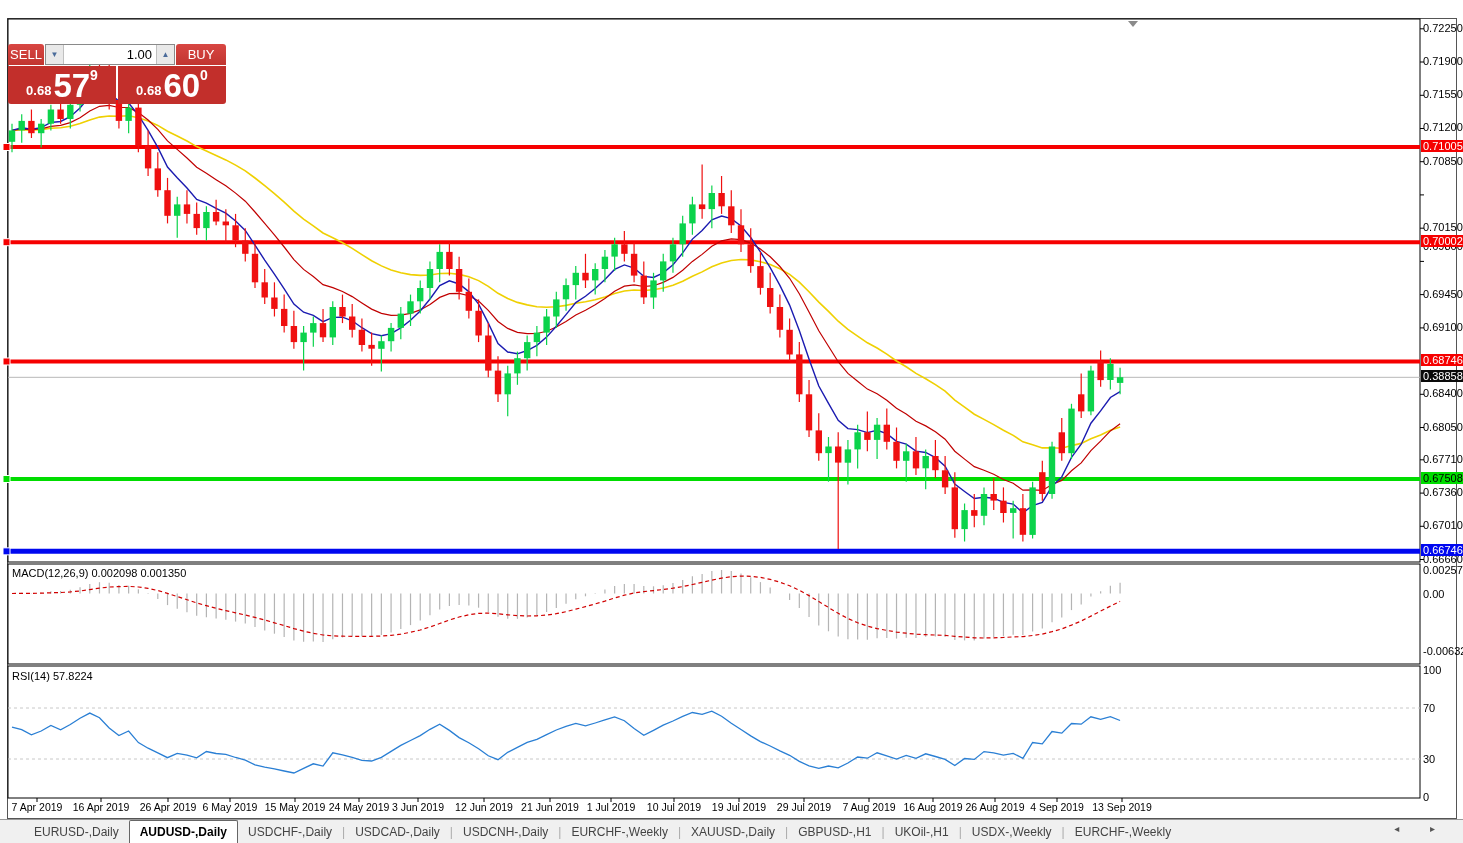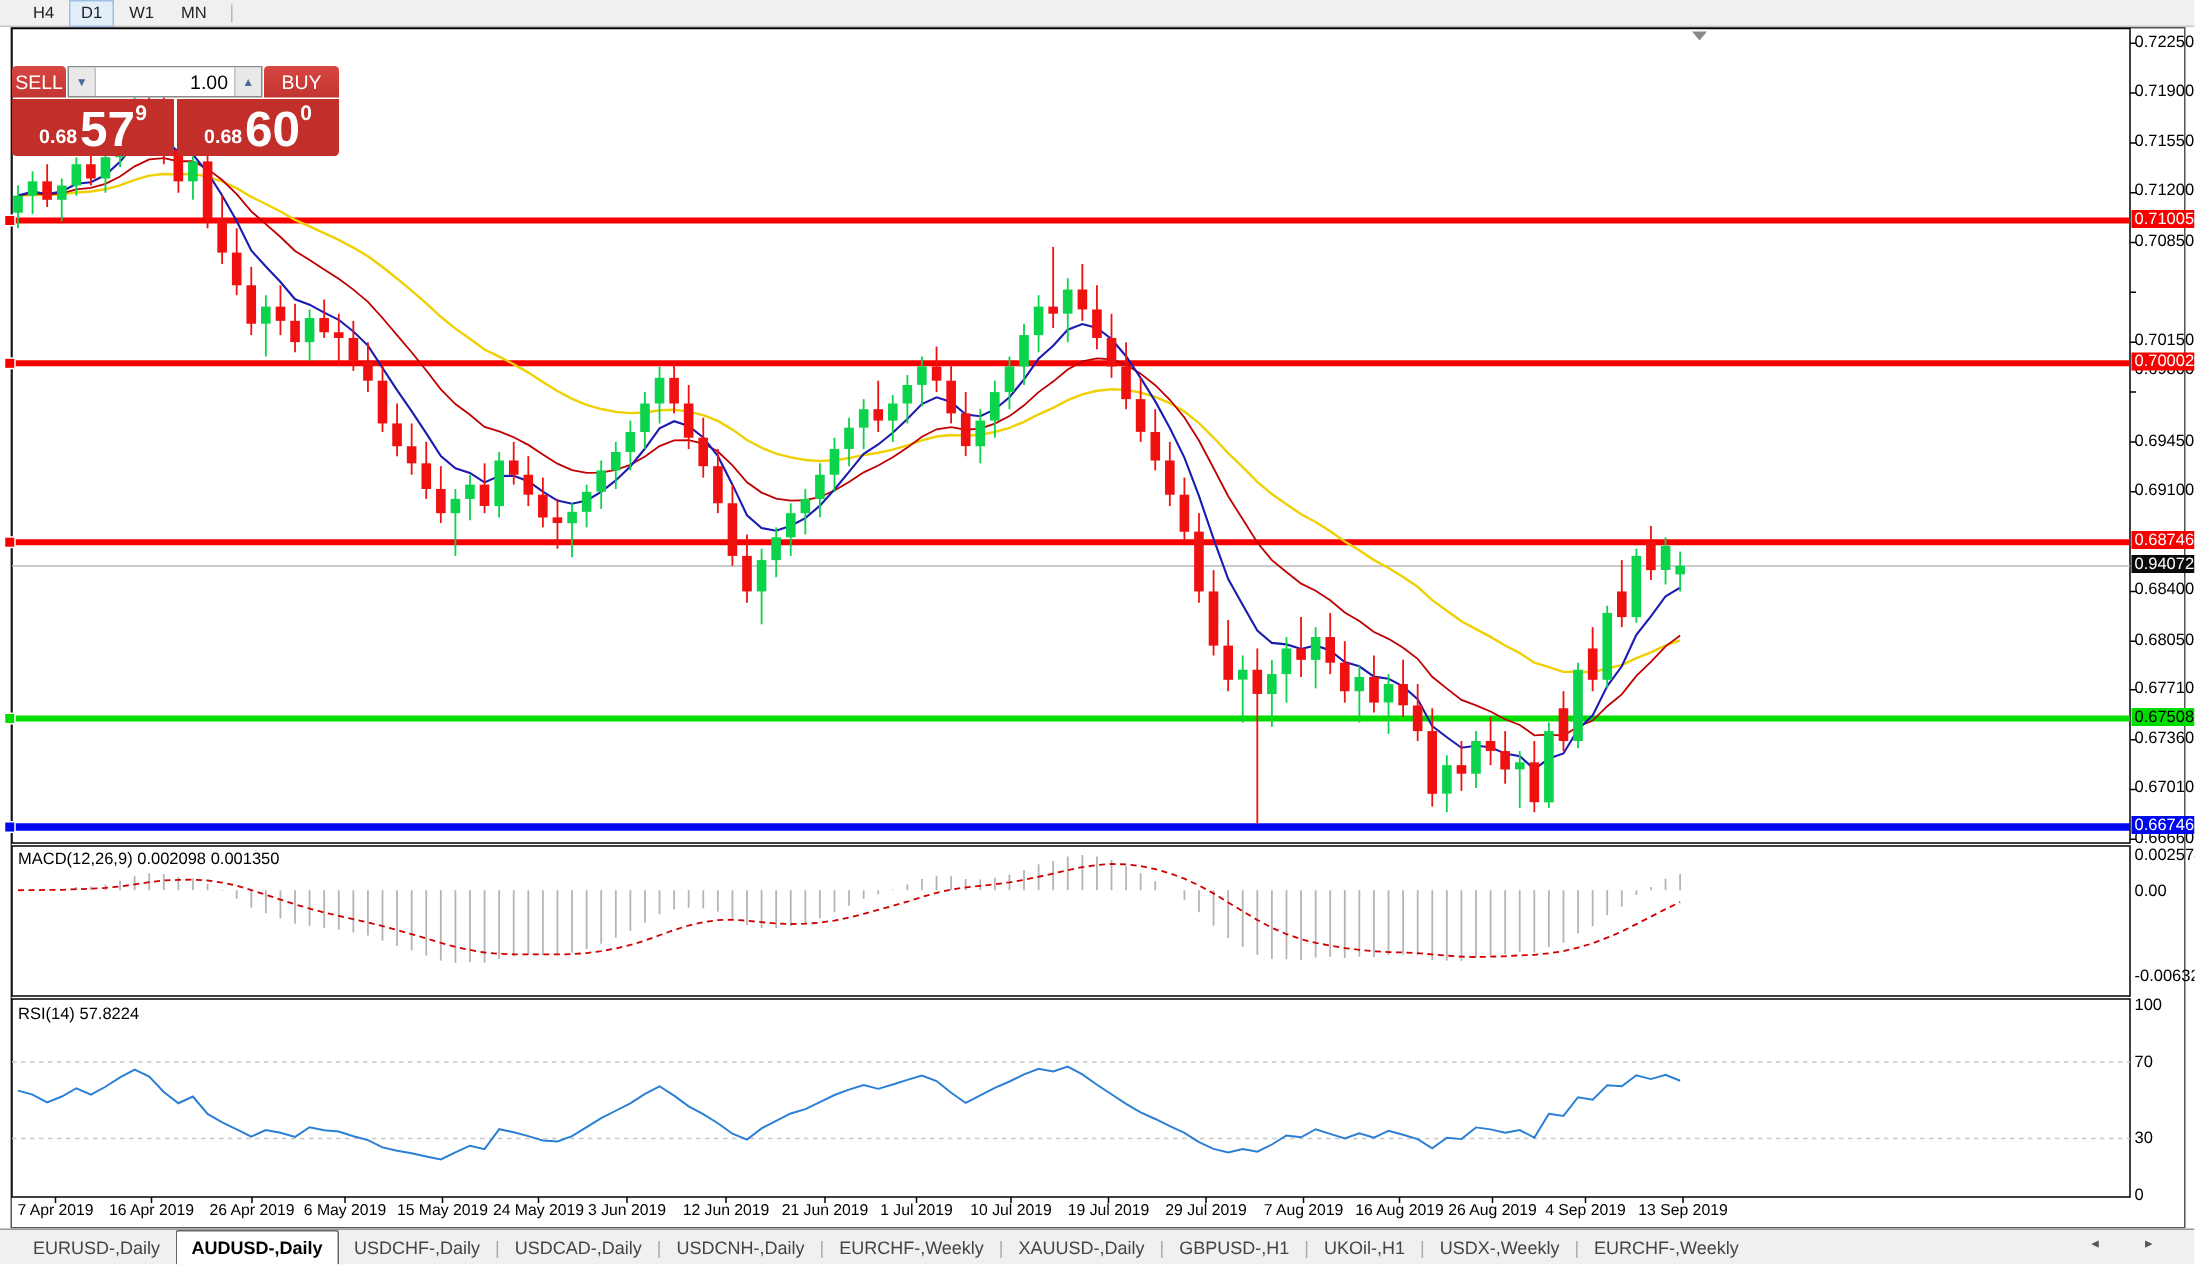--- a/index.html
+++ b/index.html
@@ -43,41 +43,34 @@
   .axis-label{position:absolute;left:1423px;width:38px;font-size:11px;color:#000;z-index:3;white-space:nowrap;}
   .badge{z-index:5;padding:0 2px;margin-left:-2px;}
   .badge.red{background:#f60000;color:#fff;}
   .badge.black{background:#0a0a0a;color:#fff;}
   .badge.green{background:#00dd00;color:#000;}
   .badge.blue{background:#0008f0;color:#fff;}
   .ind-label{position:absolute;left:12px;font-size:11px;color:#000;z-index:3;}
   .date-label{position:absolute;top:801px;font-size:10.5px;color:#000;transform:translateX(-50%);z-index:3;white-space:nowrap;}
   
   #tabbar{position:absolute;left:0;top:819px;width:1463px;height:24px;background:#f0f0f0;
-    border-top:1px solid #999;display:flex;align-items:stretch;padding-left:12px;box-sizing:border-box;z-index:6;}
+    border-top:1px solid #999;display:flex;align-items:stretch;padding-left:24px;box-sizing:border-box;z-index:6;}
   .tab{font-size:12px;color:#444;display:flex;align-items:center;padding:0 10px;cursor:default;white-space:nowrap;}
   .tab.active{background:#fff;border:1px solid #666;border-bottom:none;color:#000;font-weight:bold;
     margin-top:0px;border-radius:2px 2px 0 0;}
   .tabsep{color:#aaa;display:flex;align-items:center;font-size:12px;}
   #tabarrows{position:absolute;right:14px;top:823px;font-size:10px;color:#555;z-index:7;letter-spacing:14px;}
   #shiftmark{position:absolute;left:1128px;top:21px;width:0;height:0;z-index:3;
     border-left:5px solid transparent;border-right:5px solid transparent;border-top:6px solid #8a8a8a;}
 </style>
 </head>
 <body>
 
 <div id="stage">
 
-  <div id="toolbar">
-      <div class="tfbtn">H4</div>
-      <div class="tfbtn active">D1</div>
-      <div class="tfbtn">W1</div>
-      <div class="tfbtn">MN</div>
-      <div class="tbsep"></div>
-    </div>
 
   <div id="chartwin"></div>
 
   <svg id="chartsvg" width="1463" height="818" viewBox="0 0 1463 818">
       <rect x="8" y="19" width="1412" height="543" fill="#fff" stroke="#000" stroke-width="1"></rect>
       <rect x="8" y="564" width="1412" height="100" fill="#fff" stroke="#000" stroke-width="1"></rect>
       <rect x="8" y="666" width="1412" height="132" fill="#fff" stroke="#000" stroke-width="1"></rect>
       <line x1="8" y1="377.3244399999995" x2="1420" y2="377.3244399999995" stroke="#b8b8b8" stroke-width="1"></line>
       <line x1="8" y1="147" x2="1420" y2="147" stroke="#f60000" stroke-width="4"></line>
       <rect x="3" y="143.5" width="7" height="7" fill="#f60000" stroke="#fff" stroke-width="1"></rect>
@@ -518,21 +511,21 @@
       <div class="axis-label" style="top: 121px;">0.71200</div>
       <div class="axis-label badge red" style="top: 140px;">0.71005</div>
       <div class="axis-label" style="top: 155px;">0.70850</div>
       <div class="axis-label" style="top: 188px; padding-left: 40px;">0.70500</div>
       <div class="axis-label" style="top: 221px;">0.70150</div>
       <div class="axis-label badge red" style="top: 235px;">0.70002</div>
       <div class="axis-label" style="top: 240px;">0.69800</div>
       <div class="axis-label" style="top: 288px;">0.69450</div>
       <div class="axis-label" style="top: 321px;">0.69100</div>
       <div class="axis-label badge red" style="top: 354px;">0.68746</div>
-      <div class="axis-label badge black" style="top: 370px;">0.94072</div>
+      <div class="axis-label badge black" style="top: 370px;">0.38858</div>
       <div class="axis-label" style="top: 387px;">0.68400</div>
       <div class="axis-label" style="top: 421px;">0.68050</div>
       <div class="axis-label" style="top: 453px;">0.67710</div>
       <div class="axis-label badge green" style="top: 472px;">0.67508</div>
       <div class="axis-label" style="top: 486px;">0.67360</div>
       <div class="axis-label" style="top: 519px;">0.67010</div>
       <div class="axis-label badge blue" style="top: 544px;">0.66746</div>
       <div class="axis-label" style="top: 553px;">0.66660</div>
       <div class="axis-label" style="top: 564px;">0.002574</div>
       <div class="axis-label" style="top: 588px;">0.00</div>

